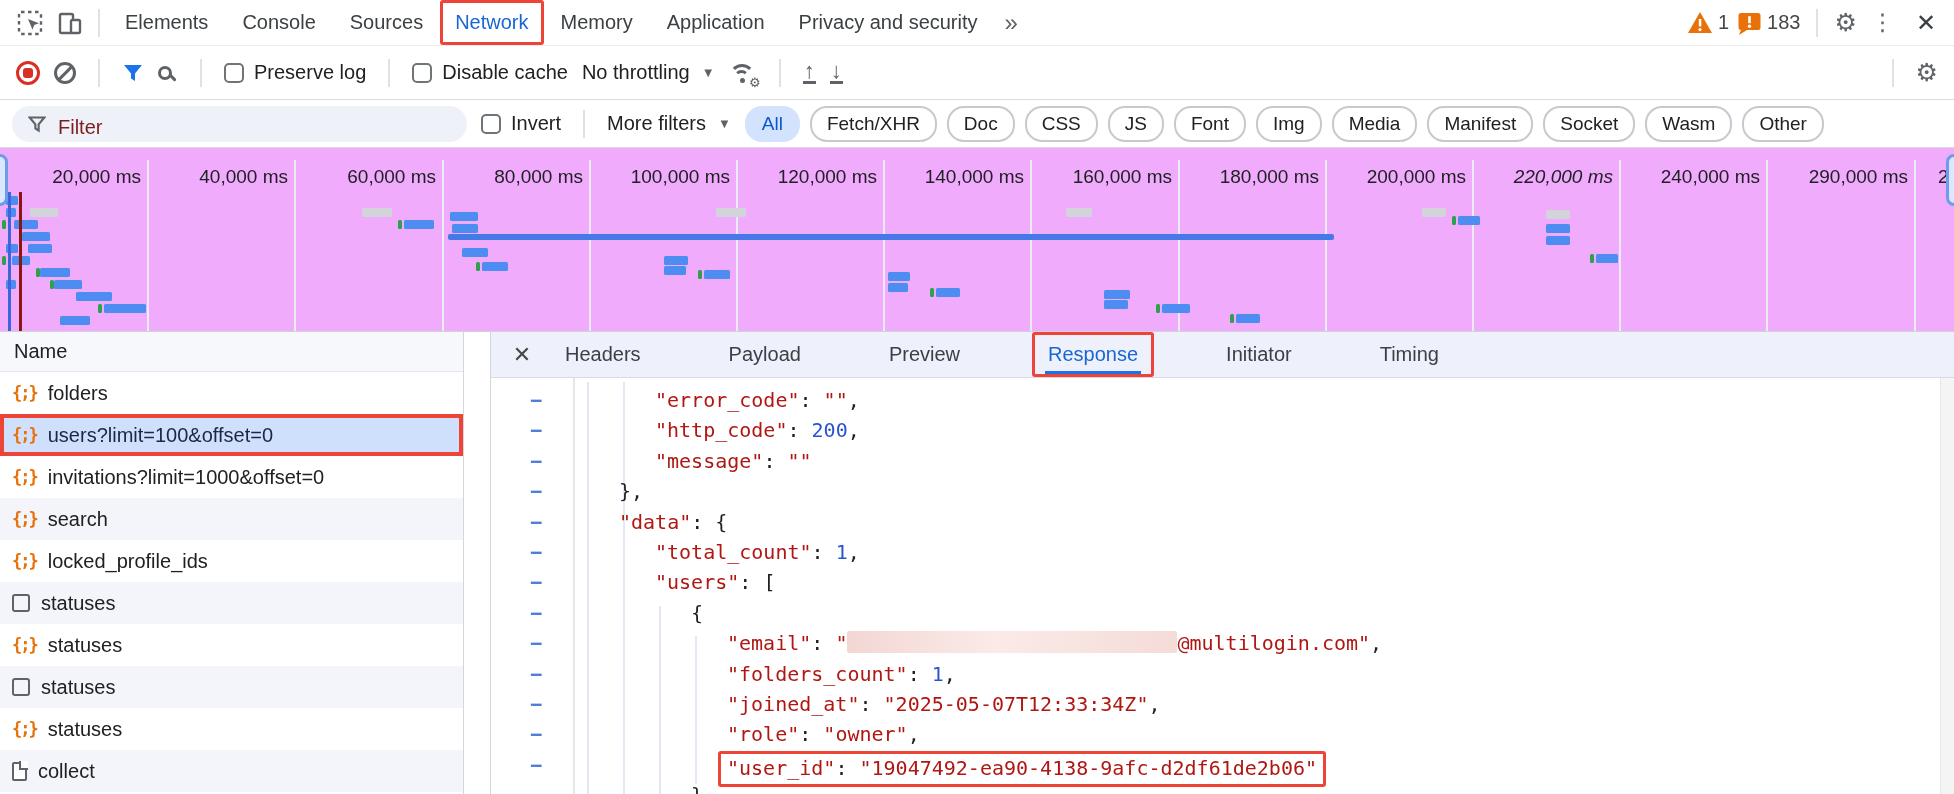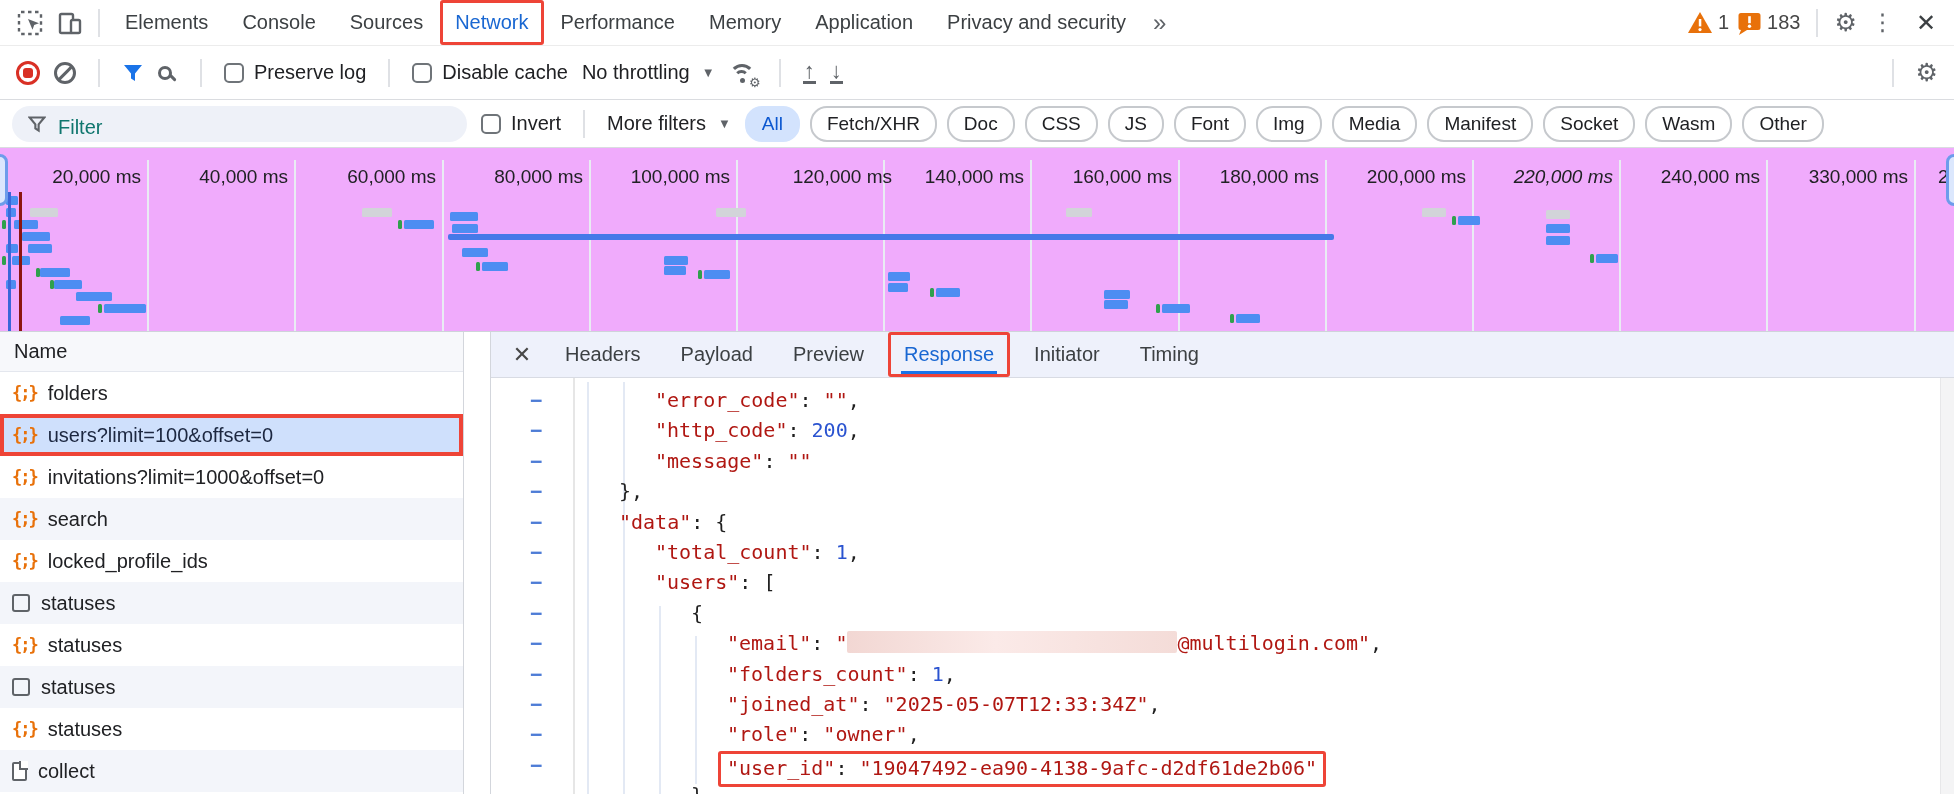--- a/index.html
+++ b/index.html
@@ -42,21 +42,21 @@
   .wifi .a2{ width:15px; height:15px; left:5.5px; top:9px; }
   .wifi .dot{ position:absolute; width:5px; height:5px; background:var(--gray); border-radius:50%; left:11px; top:17px; }
   .wifi .mini{ position:absolute; right:-4px; bottom:-5px; font-size:13px; color:var(--gray); }
   .tray{ border-bottom:3px solid var(--gray); padding:0 1px 0 1px; line-height:0.9; flex:none; }
   .arr{ font-size:22px; color:var(--gray); font-weight:bold; }
   .r2 .push{ flex:1; }
 
   
   .r3{ height:48px; display:flex; align-items:center; gap:14px; padding:0 12px; border-bottom:1px solid var(--border); }
   .fpill{ width:455px; height:36px; background:#eef1f8; border-radius:18px; display:flex; align-items:center; gap:12px; padding:0 16px; flex:none; }
-  .fpill .ph{ font-size:20px; color:#0f766e;margin-top:8px; }
+  .fpill .ph{ font-size:20px; color:#7f1d1d;margin-top:8px; }
   .funnel-sm{ flex:none; display:flex; }
   .chips{ display:flex; align-items:center; gap:10px; }
   .chip{ font-size:19px; color:var(--ink); border:2px solid #c6c9cd; border-radius:17px; padding:5px 15px; background:#fff; white-space:nowrap; }
   .chip.sel{ background:#d3e3fd; border-color:#d3e3fd; color:#0b57d0; }
 
   
   .overview{ position:relative; height:184px; border-bottom:1px solid #cfd3da; overflow:hidden; background:#f0abfc; }
   .gline{ position:absolute; top:12px; bottom:0; width:2px; background:#e9ecf3; }
   .tick{ position:absolute; top:18px; width:140px; text-align:right; font-size:19px; color:var(--ink); white-space:nowrap; }
   .tick.partial{ width:auto; text-align:left; }
@@ -123,21 +123,20 @@
         <rect x="4" y="5" width="13" height="19" rx="1.5" fill="none" stroke="#5f6368" stroke-width="2.4"></rect>
         <rect x="15" y="11" width="9" height="13" rx="1.5" fill="#fff" stroke="#5f6368" stroke-width="2.4"></rect>
       </svg>
     </span>
     <span class="sep"></span>
     <div id="mainTabs" style="display:flex;align-items:center;">
         <span class="tab1">Elements</span>
         <span class="tab1">Console</span>
         <span class="tab1">Sources</span>
         <span class="tab1 active boxed">Network</span>
-        <span class="tab1">Performance</span>
         <span class="tab1">Memory</span>
         <span class="tab1">Application</span>
         <span class="tab1">Privacy and security</span>
       </div>
     <span class="overflow">»</span>
     <div class="r1-right">
       <span class="badge">
         <svg width="26" height="23" viewBox="0 0 26 23">
           <path d="M13 1 L25 22 H1 Z" fill="#e8710a"></path>
           <rect x="11.8" y="8" width="2.5" height="7.4" fill="#fff"></rect>
@@ -237,35 +236,35 @@
       <div class="tick" style="left: 1px;">20,000 ms</div>
       <div class="gline" style="left: 294px;"></div>
       <div class="tick" style="left: 148px;">40,000 ms</div>
       <div class="gline" style="left: 442px;"></div>
       <div class="tick" style="left: 296px;">60,000 ms</div>
       <div class="gline" style="left: 589px;"></div>
       <div class="tick" style="left: 443px;">80,000 ms</div>
       <div class="gline" style="left: 736px;"></div>
       <div class="tick" style="left: 590px;">100,000 ms</div>
       <div class="gline" style="left: 883px;"></div>
-      <div class="tick" style="left: 737px; margin-left: 15px;">120,000 ms</div>
+      <div class="tick" style="left: 737px;">120,000 ms</div>
       <div class="gline" style="left: 1030px;"></div>
       <div class="tick" style="left: 884px;">140,000 ms</div>
       <div class="gline" style="left: 1178px;"></div>
       <div class="tick" style="left: 1032px;">160,000 ms</div>
       <div class="gline" style="left: 1325px;"></div>
       <div class="tick" style="left: 1179px;">180,000 ms</div>
       <div class="gline" style="left: 1472px;"></div>
       <div class="tick" style="left: 1326px;">200,000 ms</div>
       <div class="gline" style="left: 1619px;"></div>
       <div class="tick" style="left: 1473px; font-style: italic;">220,000 ms</div>
       <div class="gline" style="left: 1766px;"></div>
       <div class="tick" style="left: 1620px;">240,000 ms</div>
       <div class="gline" style="left: 1914px;"></div>
-      <div class="tick" style="left: 1768px;">330,000 ms</div>
+      <div class="tick" style="left: 1768px;">290,000 ms</div>
       <div class="tick partial" style="left: 1938px;">2</div>
       <div class="bar long" style="left: 448px; top: 86px; width: 886px;"></div>
       <div class="bar y" style="left: 30px; top: 60px; width: 28px;"></div>
       <div class="bar y" style="left: 362px; top: 60px; width: 30px;"></div>
       <div class="bar y" style="left: 716px; top: 60px; width: 30px;"></div>
       <div class="bar y" style="left: 1066px; top: 60px; width: 26px;"></div>
       <div class="bar y" style="left: 1422px; top: 60px; width: 24px;"></div>
       <div class="bar y" style="left: 1546px; top: 62px; width: 24px;"></div>
       <div class="bar b" style="left: 6px; top: 48px; width: 12px;"></div>
       <div class="bar b" style="left: 6px; top: 60px; width: 10px;"></div>
@@ -363,21 +362,21 @@
           <div class="nrow stripe">
             <span class="icon-doc"></span>
             <span>collect</span>
           </div>
         </div>
     </div>
     <div class="gap"></div>
     <div class="detail">
       <div class="dtabs">
         <span class="dclose">✕</span>
-        <div id="dtabs" style="display:flex;align-items:center;">
+        <div id="dtabs" style="display:flex;align-items:center;gap:48px;">
             <span class="dtab">Headers</span>
             <span class="dtab">Payload</span>
             <span class="dtab">Preview</span>
             <span class="dtab active boxed">Response<span class="ul"></span></span>
             <span class="dtab">Initiator</span>
             <span class="dtab">Timing</span>
           </div>
       </div>
       <div class="rcontent" id="rcontent">
         <div class="gutline"></div>

